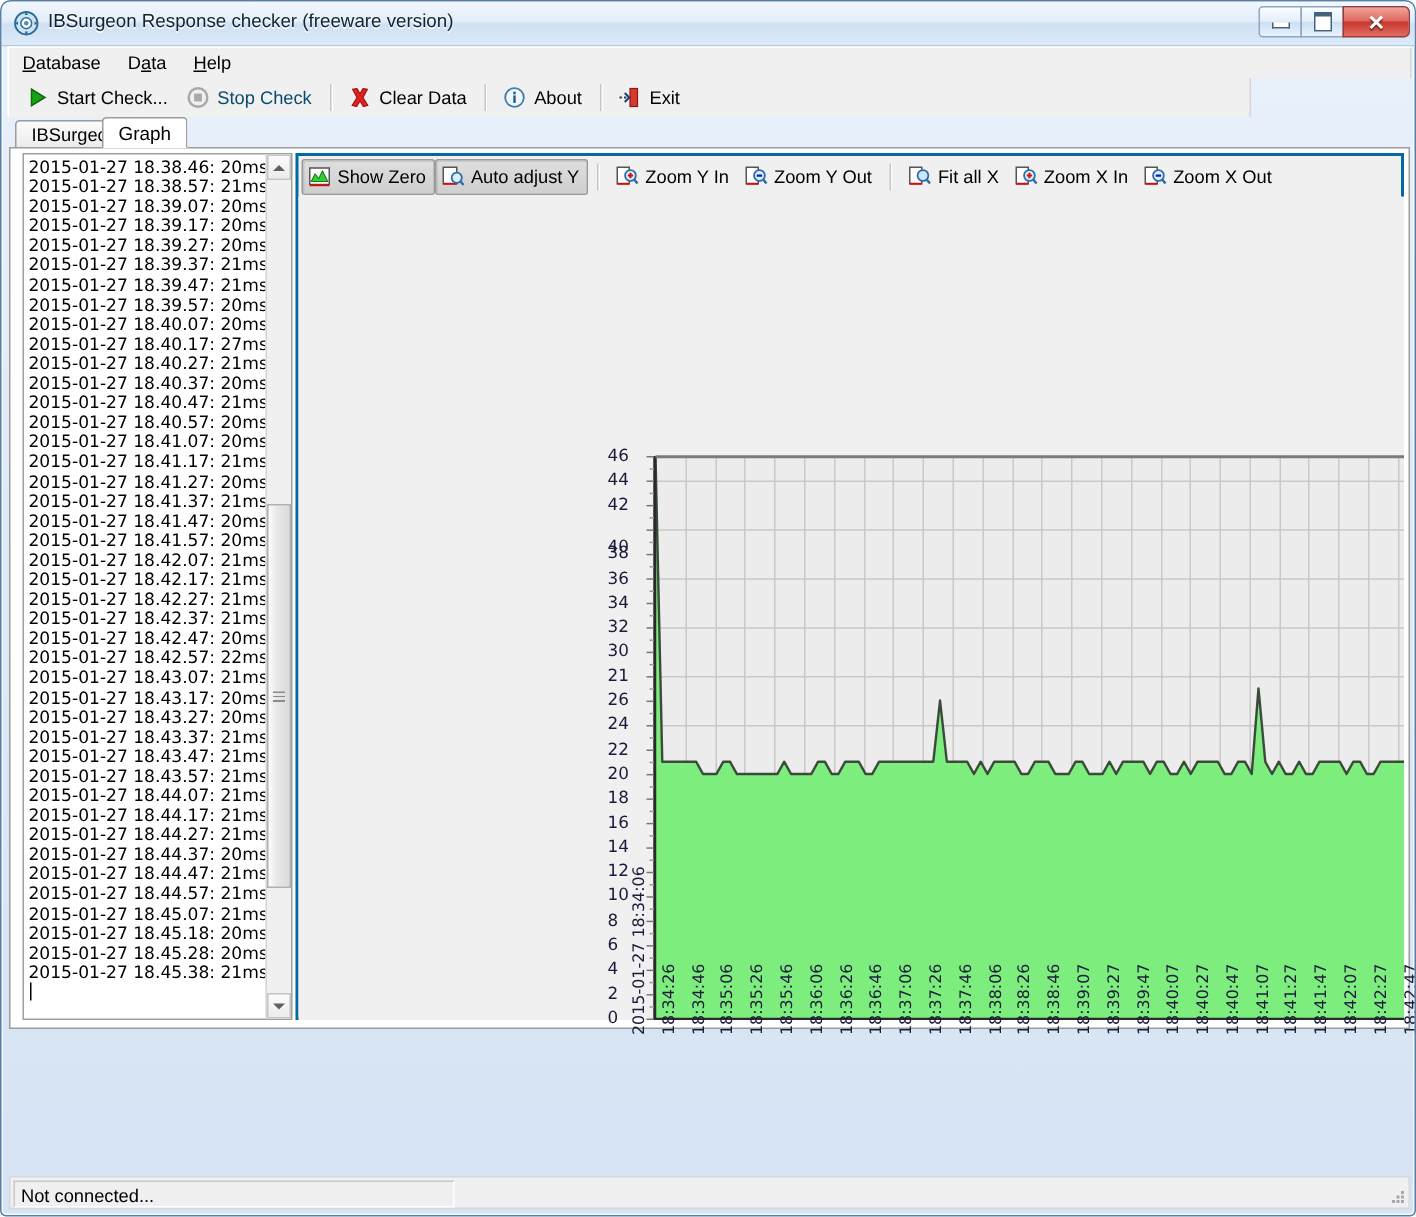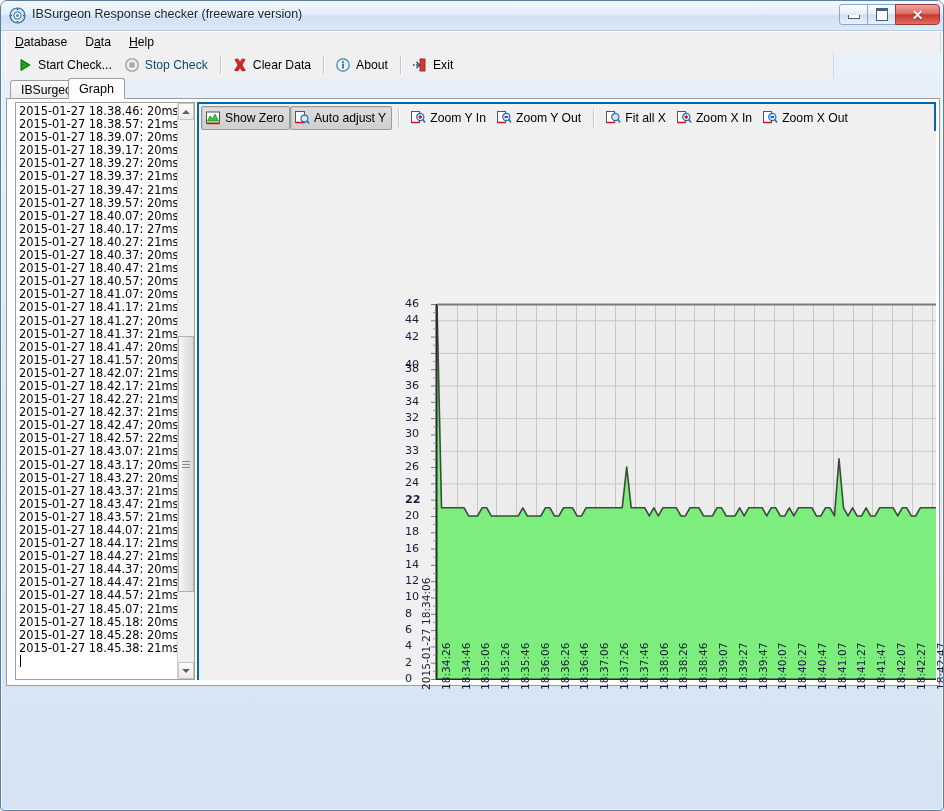--- a/index.html
+++ b/index.html
@@ -623,24 +623,24 @@
             <div class="ytick" style="top: 531.696px; left: 206px;">2</div>
             <div class="ytick" style="top: 515.391px; left: 206px;">4</div>
             <div class="ytick" style="top: 499.087px; left: 206px;">6</div>
             <div class="ytick" style="top: 482.783px; left: 206px;">8</div>
             <div class="ytick" style="top: 466.478px; left: 206px;">10</div>
             <div class="ytick" style="top: 450.174px; left: 206px;">12</div>
             <div class="ytick" style="top: 433.87px; left: 206px;">14</div>
             <div class="ytick" style="top: 417.565px; left: 206px;">16</div>
             <div class="ytick" style="top: 401.261px; left: 206px;">18</div>
             <div class="ytick" style="top: 384.957px; left: 206px;">20</div>
-            <div class="ytick" style="top: 368.652px; left: 206px; font-weight: bold;">22</div>
+            <div class="ytick" style="top: 368.652px; left: 206px;">22</div>
             <div class="ytick" style="top: 352.348px; left: 206px;">24</div>
             <div class="ytick" style="top: 336.043px; left: 206px;">26</div>
-            <div class="ytick" style="top: 319.739px; left: 206px;">33</div>
+            <div class="ytick" style="top: 319.739px; left: 206px;">21</div>
             <div class="ytick" style="top: 303.435px; left: 206px;">30</div>
             <div class="ytick" style="top: 287.13px; left: 206px;">32</div>
             <div class="ytick" style="top: 270.826px; left: 206px;">34</div>
             <div class="ytick" style="top: 254.522px; left: 206px;">36</div>
             <div class="ytick" style="top: 238.217px; left: 206px;">38</div>
             <div class="ytick" style="top: 234px; left: 206px;">40</div>
             <div class="ytick" style="top: 205.609px; left: 206px;">42</div>
             <div class="ytick" style="top: 189.304px; left: 206px;">44</div>
             <div class="ytick" style="top: 173px; left: 206px;">46</div>
           </div>
@@ -910,14 +910,29 @@
             <div class="xtick" style="left: 688px; top: 559px;">18:41:47</div>
             <div class="xtick" style="left: 708px; top: 559px;">18:42:07</div>
             <div class="xtick" style="left: 728px; top: 559px;">18:42:27</div>
             <div class="xtick" style="left: 748px; top: 559px;">18:42:47</div>
           </div>
       </div>
 
     </div>
   </div>
 
+  <div class="statusbar">
+    <div class="statuscell">Not connected...</div>
+    <span class="statusgrip">
+      <svg width="12" height="12" viewBox="0 0 12 12">
+        <g fill="#a8a8a8">
+          <rect x="9" y="9" width="2" height="2"></rect>
+            <rect x="6" y="9" width="2" height="2"></rect>
+          <rect x="3" y="9" width="2" height="2"></rect>
+            <rect x="9" y="6" width="2" height="2"></rect>
+          <rect x="6" y="6" width="2" height="2"></rect>
+            <rect x="9" y="3" width="2" height="2"></rect>
+        </g>
+      </svg>
+    </span>
+  </div>
 
 </div>
 
 </body></html>

